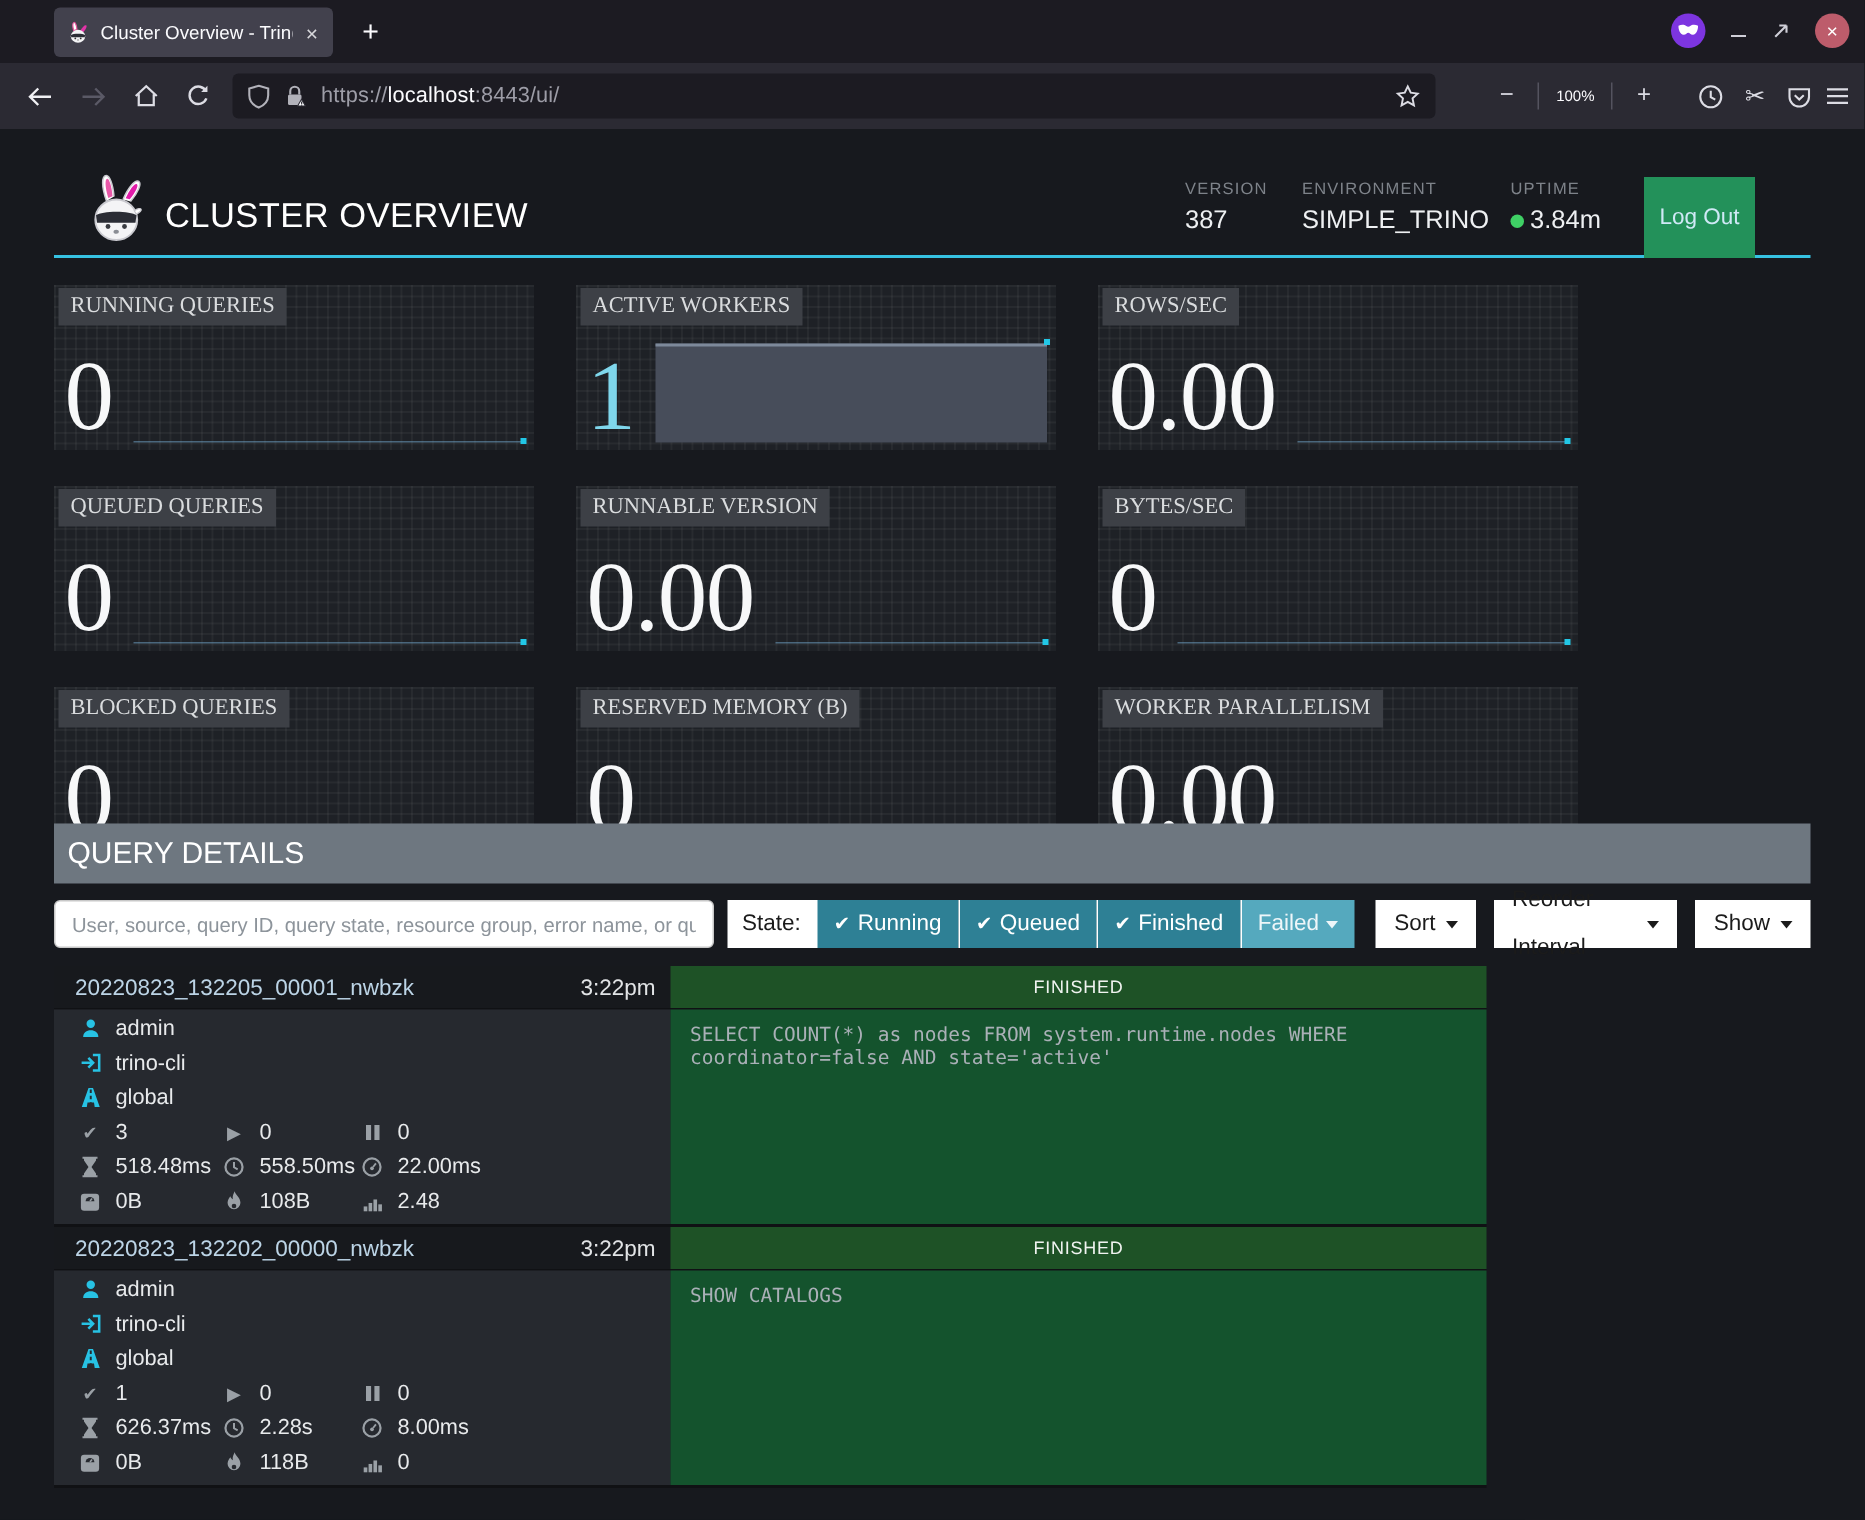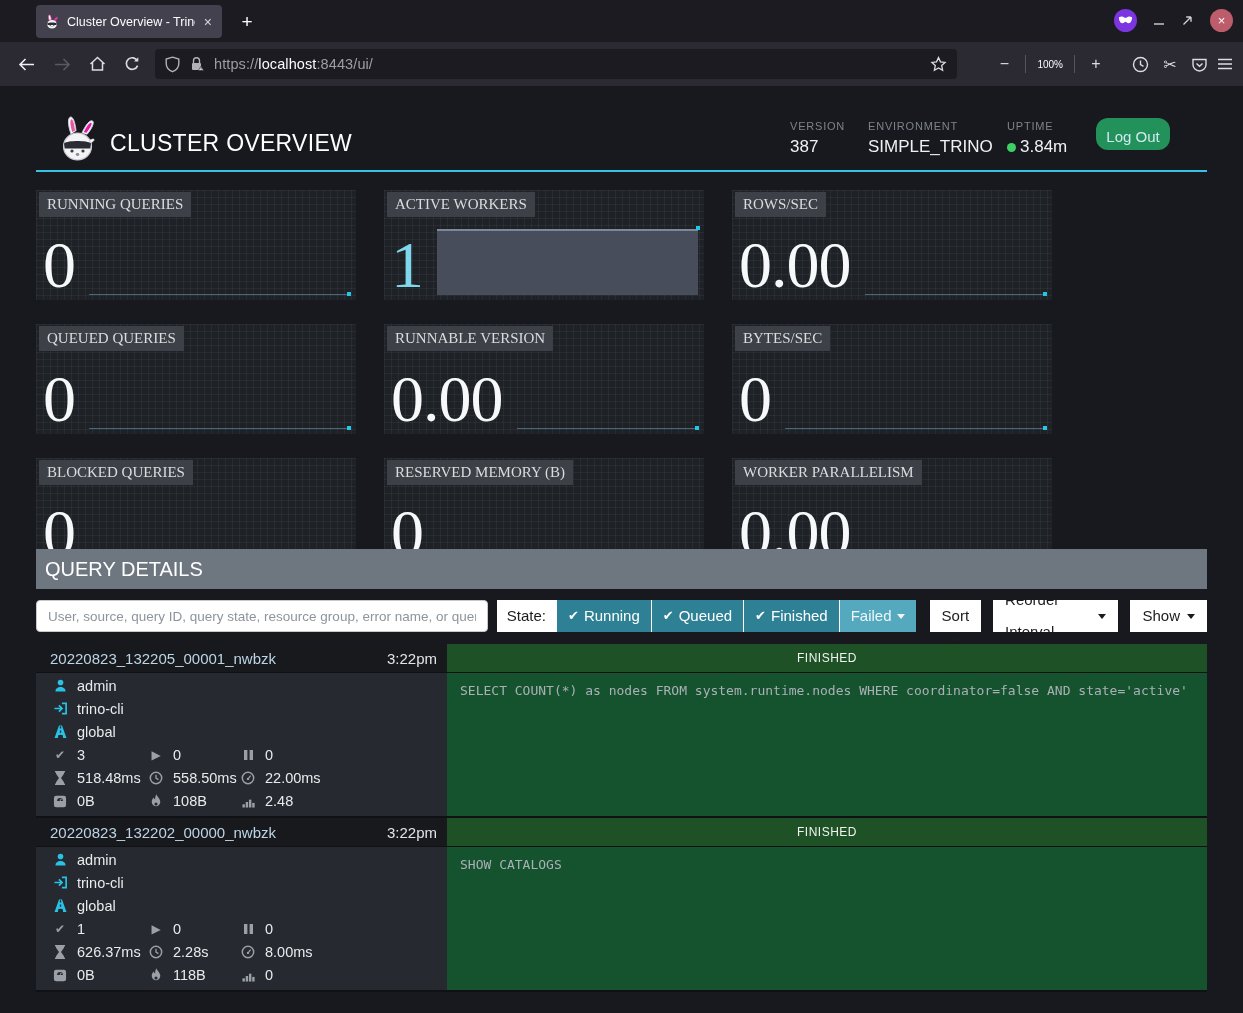--- a/index.html
+++ b/index.html
@@ -47,22 +47,22 @@
 
   .trino-header { position:absolute; top:0; left:36px; width:1171px; height:86px;
     border-bottom:2px solid #36c2e2; }
   .logo { position:absolute; left:20px; top:28px; }
   .page-title { position:absolute; left:74px; top:44px; color:#fff; font-size:23px; letter-spacing:.3px; font-weight:400; }
   .meta { position:absolute; top:34px; }
   .meta-label { font-size:11px; color:#7e838a; letter-spacing:.8px; }
   .meta-value { font-size:17px; color:#eef0f2; margin-top:5px; white-space:nowrap; }
   .meta.m-version { left:754px; } .meta.m-env { left:832px; } .meta.m-uptime { left:971px; }
   .uptime-dot { display:inline-block; width:9px; height:9px; border-radius:50%; background:#3fd065; margin-right:4px; }
-  .logout-btn { position:absolute; left:1060px; top:32px; width:74px; height:32px; background:#23915a;
-    color:#cfe9f6; font-size:15px; border:none; border-radius:12px; text-align:center; line-height:38px; }
+  .logout-btn { position:absolute; left:1060px; top:32px; width:74px; height:54px; background:#23915a;
+    color:#cfe9f6; font-size:15px; border:none; border-radius:0; text-align:center; line-height:38px; }
 
   
   .stats { position:absolute; top:104px; left:36px; width:1016px;
     display:grid; grid-template-columns:repeat(3,1fr); gap:24px 28px;font-family:Liberation Serif, serif; }
   .card { position:relative; height:110px; background:#1e2126;
     background-image:
       linear-gradient(rgba(255,255,255,.045) 1px, transparent 1px),
       linear-gradient(90deg, rgba(255,255,255,.045) 1px, transparent 1px);
     background-size:7px 7px; }
   .chip { position:absolute; top:2px; left:3px; background:#3d4046; color:#dadcde;
@@ -87,24 +87,24 @@
   .state-group { margin-left:9px; display:flex; }
   .state-label { background:#fff; color:#1b1b1b; padding:0 10px; line-height:32px; }
   .st-btn { background:#2e8095; color:#fff; line-height:32px; padding:0 11px; border-left:1px solid #fff;
     display:flex; align-items:center; gap:5px; }
   .st-btn .chk { font-size:13px; }
   .st-btn.failed { background:#55a9be; color:#eef6f9; }
   .btn-white { background:#fff; color:#1b1b1b; line-height:32px; padding:0 12px;
     display:flex; align-items:center; gap:7px; }
   .caret { width:0; height:0; border-left:4px solid transparent; border-right:4px solid transparent;
     border-top:5px solid currentColor; display:inline-block; }
-  .ml14 { margin-left:14px;flex-direction:column; } .ml12 { margin-left:12px; }
+  .ml14 { margin-left:14px; } .ml12 { margin-left:12px; }
 
   
-  .queries { position:absolute; top:558px; left:36px; width:1171px; }
+  .queries { position:absolute; top:558px; left:36px; width:955px; }
   .q-head { display:flex; height:28px; }
   .q-head-left { width:411px; background:#17191d; display:flex; align-items:center; }
   .q-id { color:#bcd4e6; font-size:15px; margin-left:14px; }
   .q-time { margin-left:auto; margin-right:10px; color:#e2e4e6; font-size:15px; }
   .q-status { flex:1; background:#1e5226; color:#f0f3f0; display:flex; align-items:center;
     justify-content:center; font-size:12px; letter-spacing:.5px; }
   .q-body { display:flex; height:146px; border-top:1px solid #101114; border-bottom:2px solid #101114; }
   .q-left { width:411px; background:#26292f; padding-top:5px; font-size:14.5px; color:#e8eaec; }
   .q-line { height:23px; display:flex; align-items:flex-start; padding-left:16px; }
   .cell { display:flex; align-items:center; }

